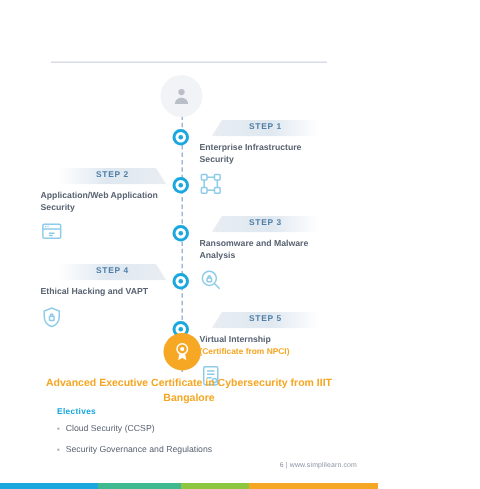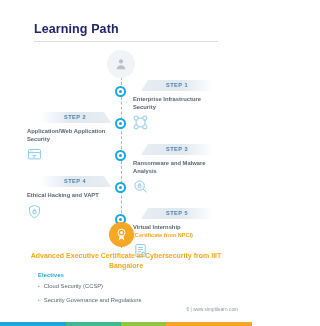--- a/index.html
+++ b/index.html
@@ -222,21 +222,20 @@
       #3fb98f 26%, #3fb98f 48%,
       #8dc63f 48%, #8dc63f 66%,
       #f5a623 66%, #f5a623 100%);
   }
 </style>
 </head>
 <body>
 
 <div class="page">
 
-  <div class="page-title">Learning Path</div>
   <div class="title-rule"></div>
 
   <div class="timeline">
 
     <div class="axis"></div>
 
     <div class="avatar-node">
       <svg width="14" height="14" viewBox="0 0 24 24">
         <circle cx="12" cy="7.5" r="3.6" fill="#b9bec8"></circle>
         <path d="M4.5 21c0-4.1 3.4-7 7.5-7s7.5 2.9 7.5 7z" fill="#b9bec8"></path>

